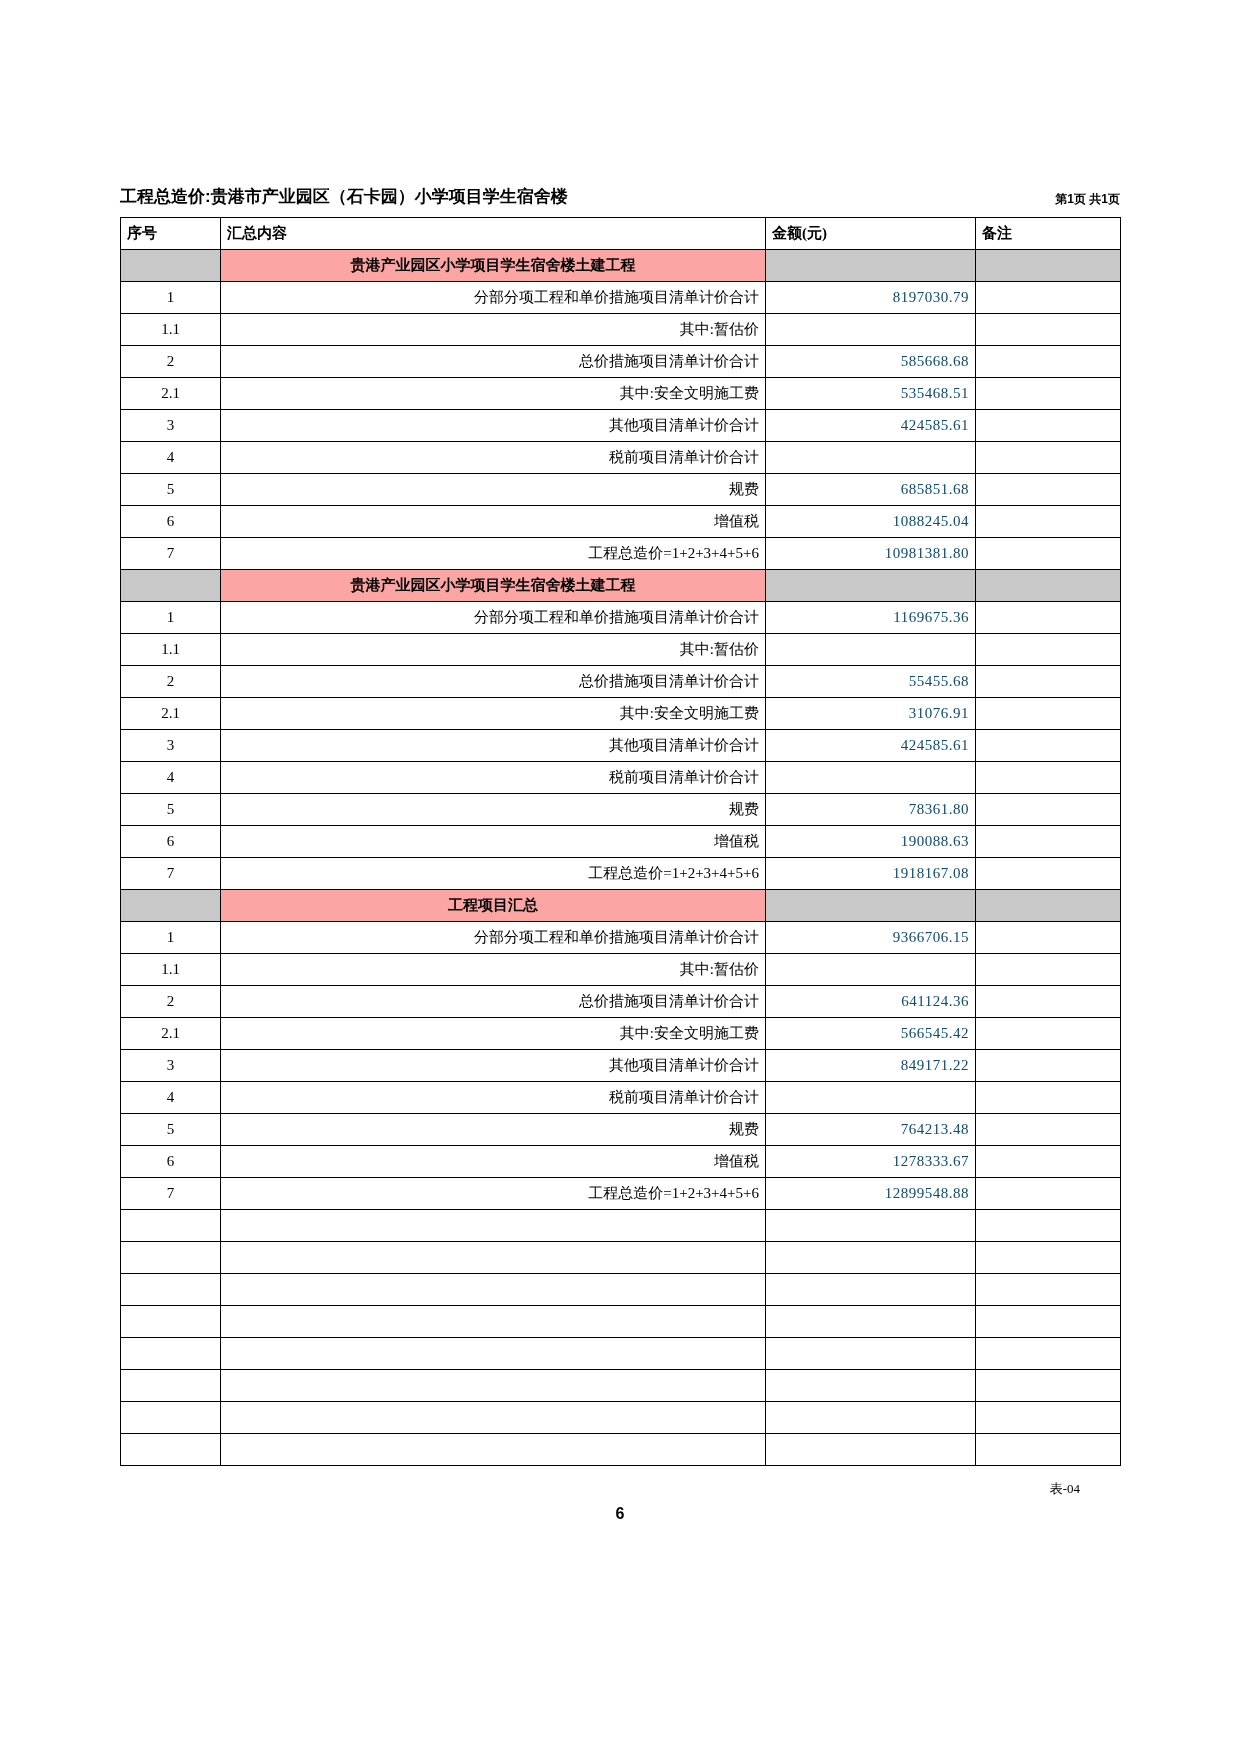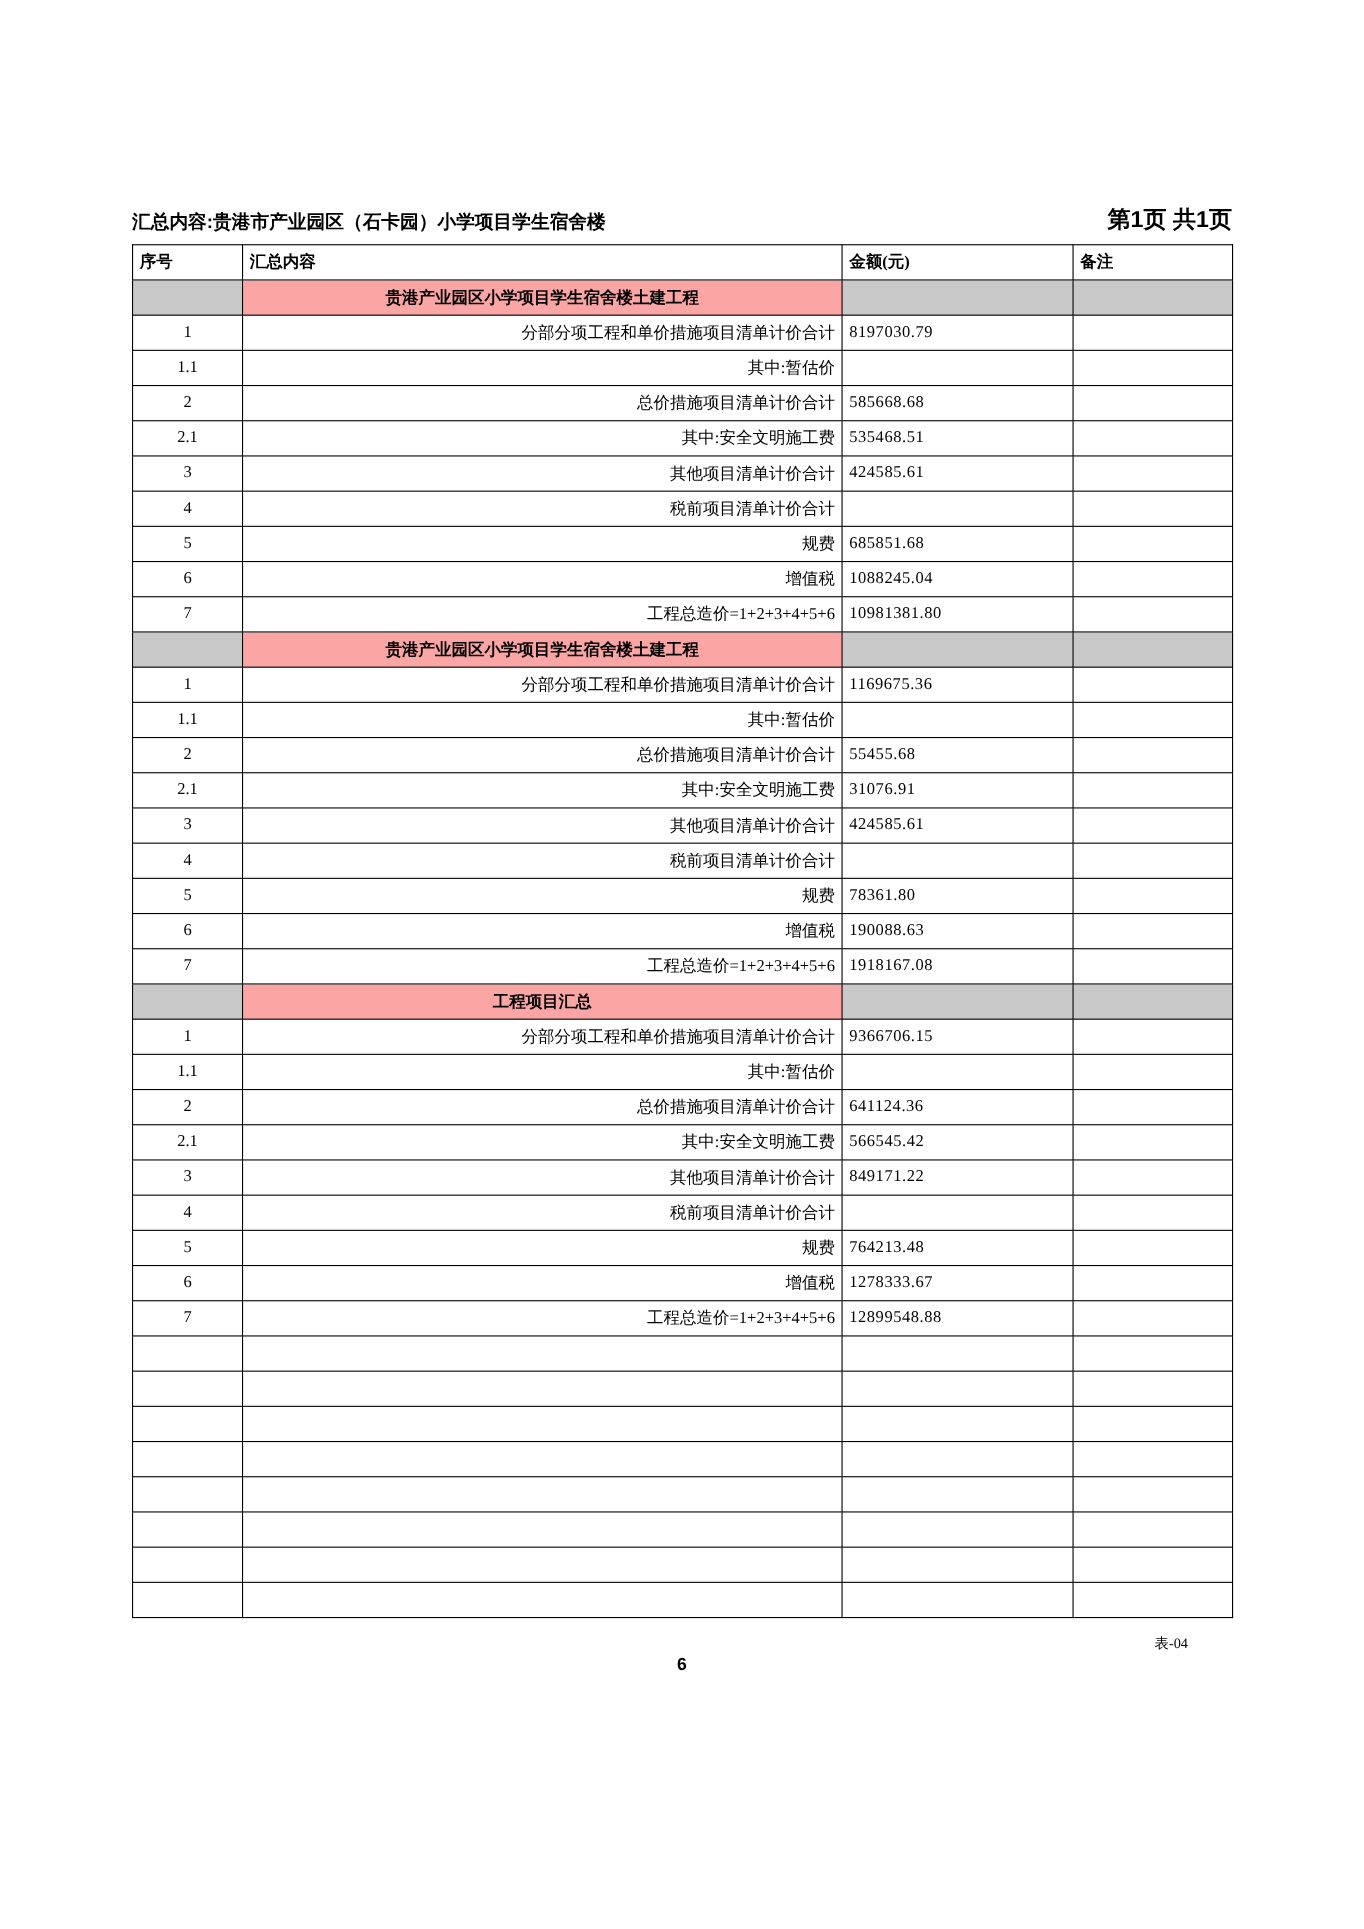--- a/index.html
+++ b/index.html
@@ -35,21 +35,21 @@
     font-weight: bold;
     font-family: "Liberation Sans", sans-serif;
     margin-bottom: 9px;
     letter-spacing: 0px;
   }
   .header-left {
     white-space: nowrap;
   }
   .header-right {
     white-space: nowrap;
-    font-size: 21px;
+    font-size: 12px;
   }
   table.sheet {
     border-collapse: collapse;
     width: 1000px;
     table-layout: fixed;
   }
   table.sheet td, table.sheet th {
     border: 1px solid #000;
     height: 31px;
     padding: 0 6px;
@@ -86,23 +86,23 @@
   }
   td.desc {
     text-align: right;
     padding-left: 10px;
     font-size: 15.5px;
   }
   td.desc.indent {
     padding-left: 28px;
   }
   td.amount {
-    text-align: left;
+    text-align: right;
     padding-right: 8px;
-    color: #000000;
+    color: #0c4a6e;
     font-family: "Liberation Serif", serif;
     font-size: 15.5px;
     letter-spacing: 0.5px;
   }
   td.remark { }
   td.blank { height: 31px; }
 
   .table-note {
     text-align: right;
     font-size: 13px;
@@ -121,21 +121,21 @@
     font-family: "Liberation Sans", sans-serif;
   }
 </style>
 </head>
 <body>
 
 <div class="page">
   <div class="content">
 
     <div class="header-row">
-      <div class="header-left">汇总内容:贵港市产业园区（石卡园）小学项目学生宿舍楼</div>
+      <div class="header-left">工程总造价:贵港市产业园区（石卡园）小学项目学生宿舍楼</div>
       <div class="header-right">第1页 共1页</div>
     </div>
 
     <table class="sheet">
       <colgroup>
         <col class="c-no">
         <col class="c-content">
         <col class="c-amount">
         <col class="c-remark">
       </colgroup>

